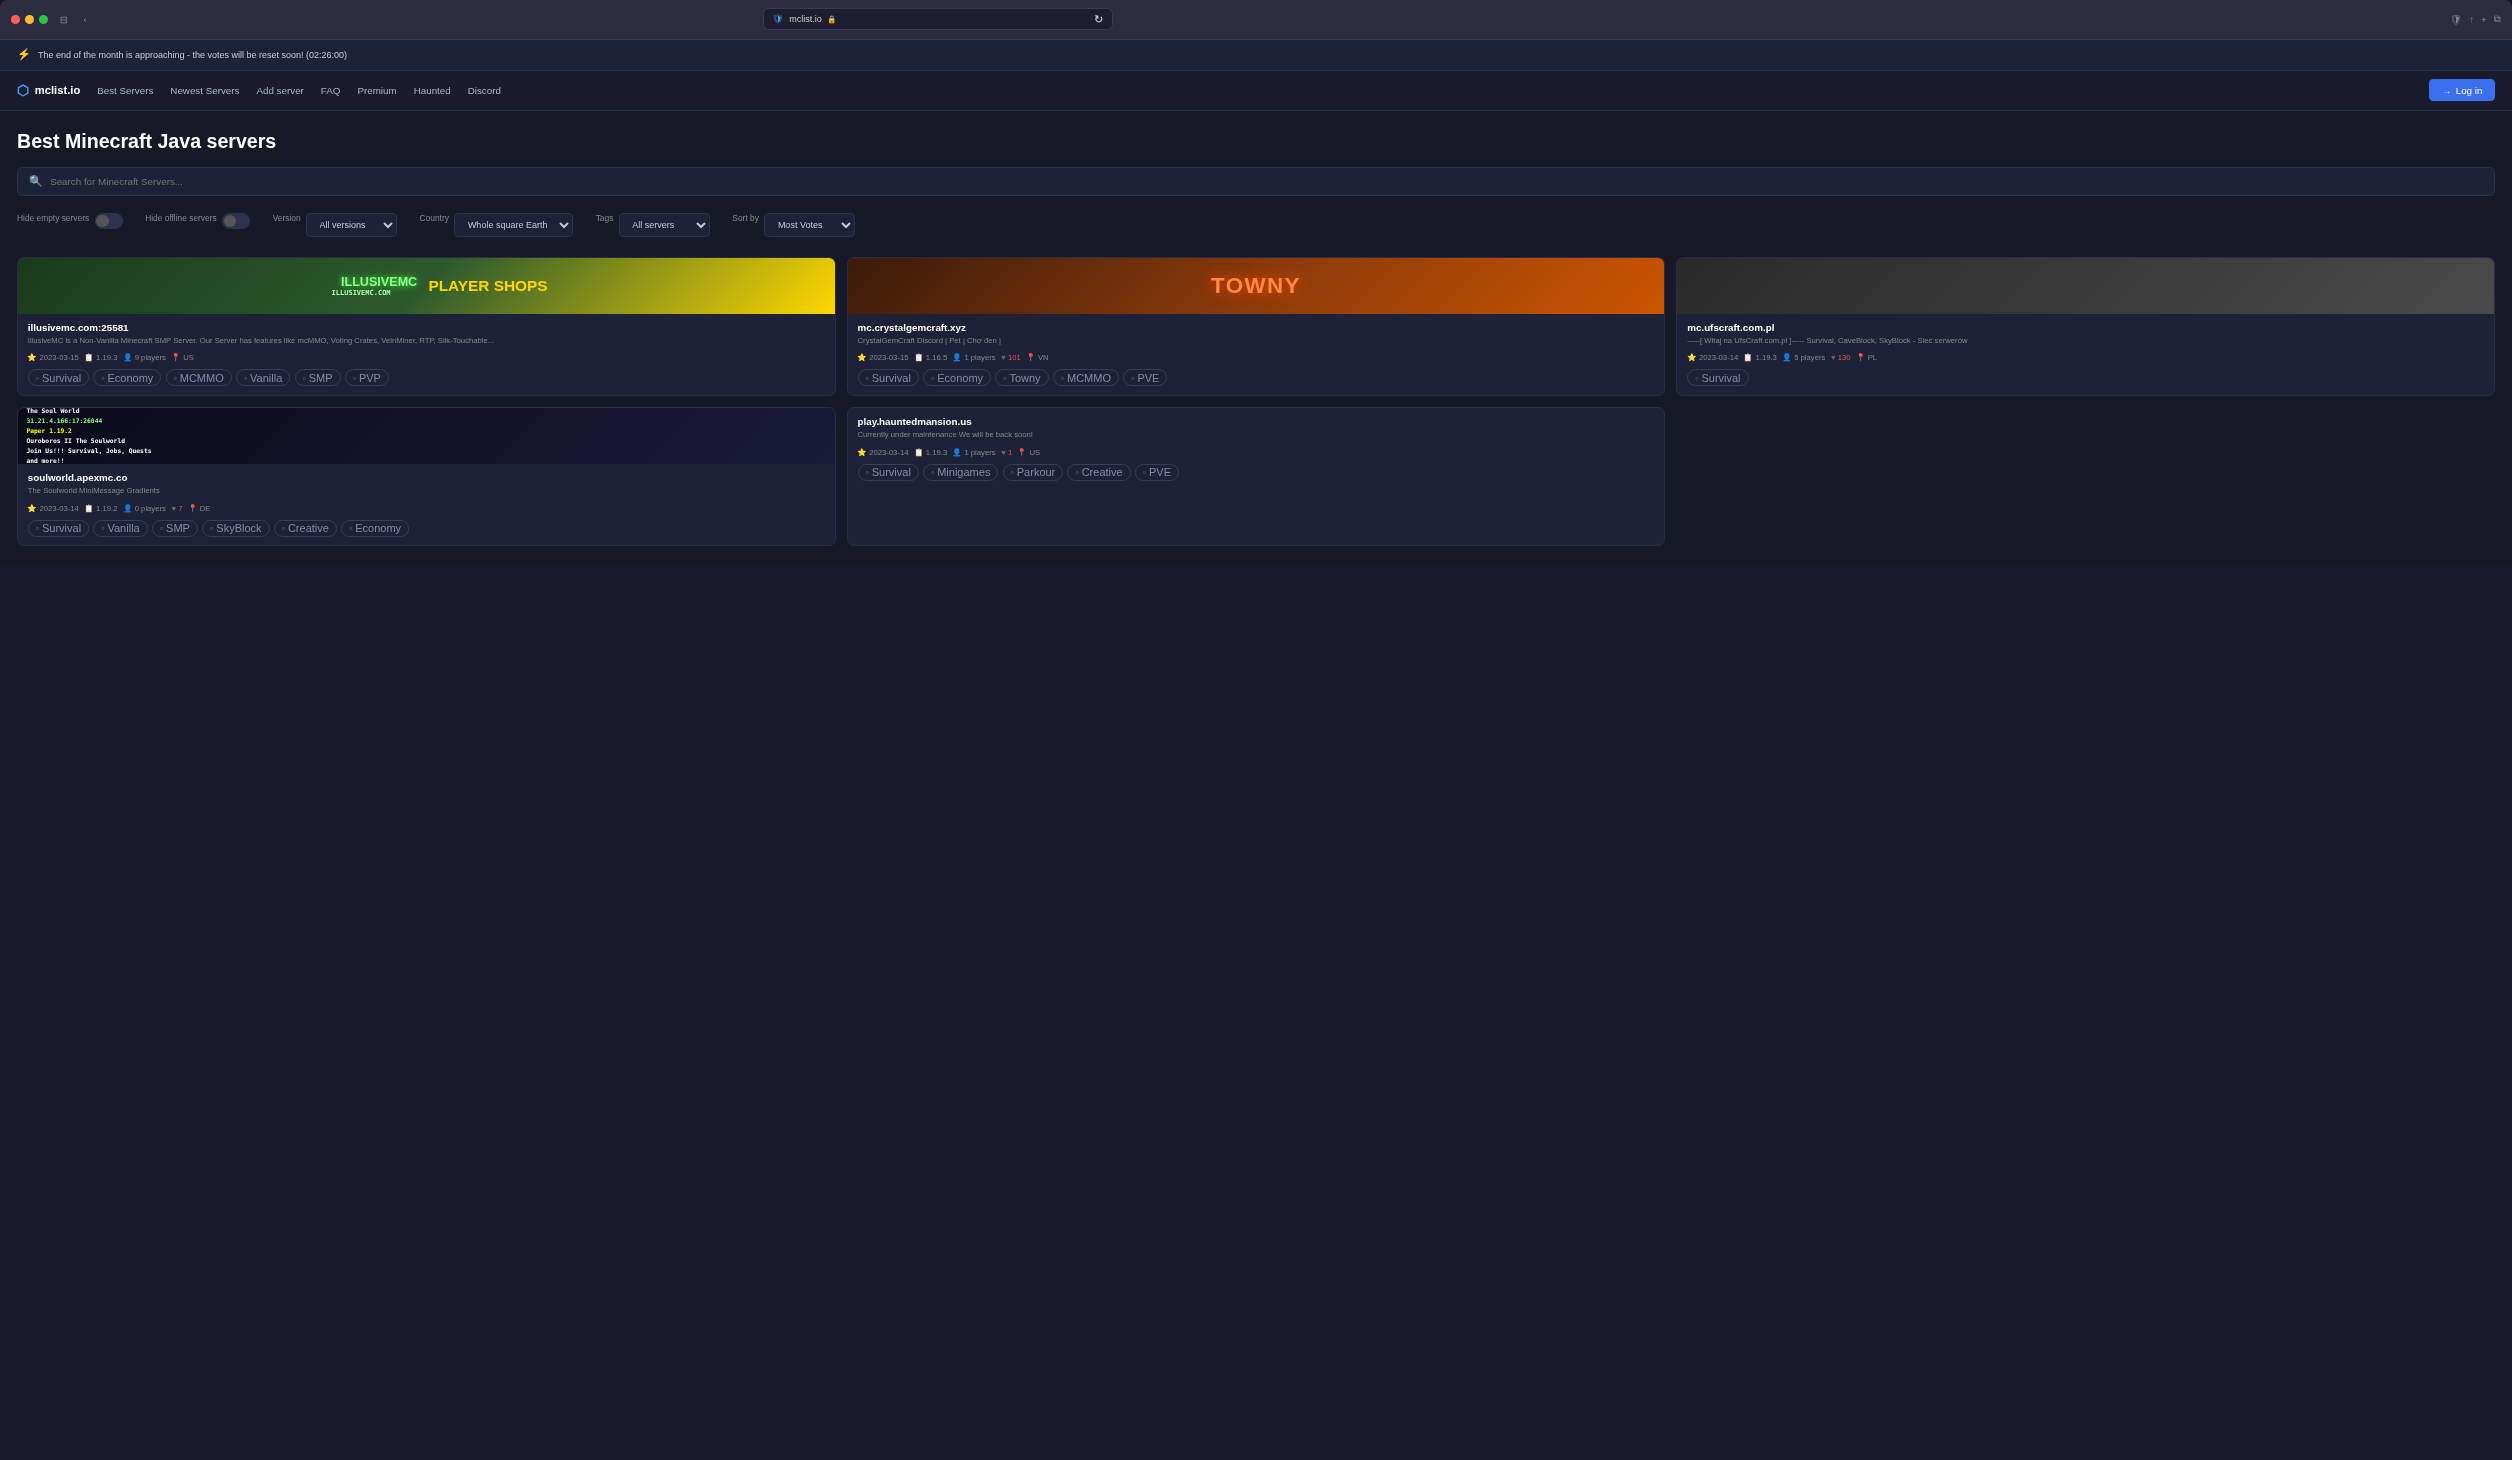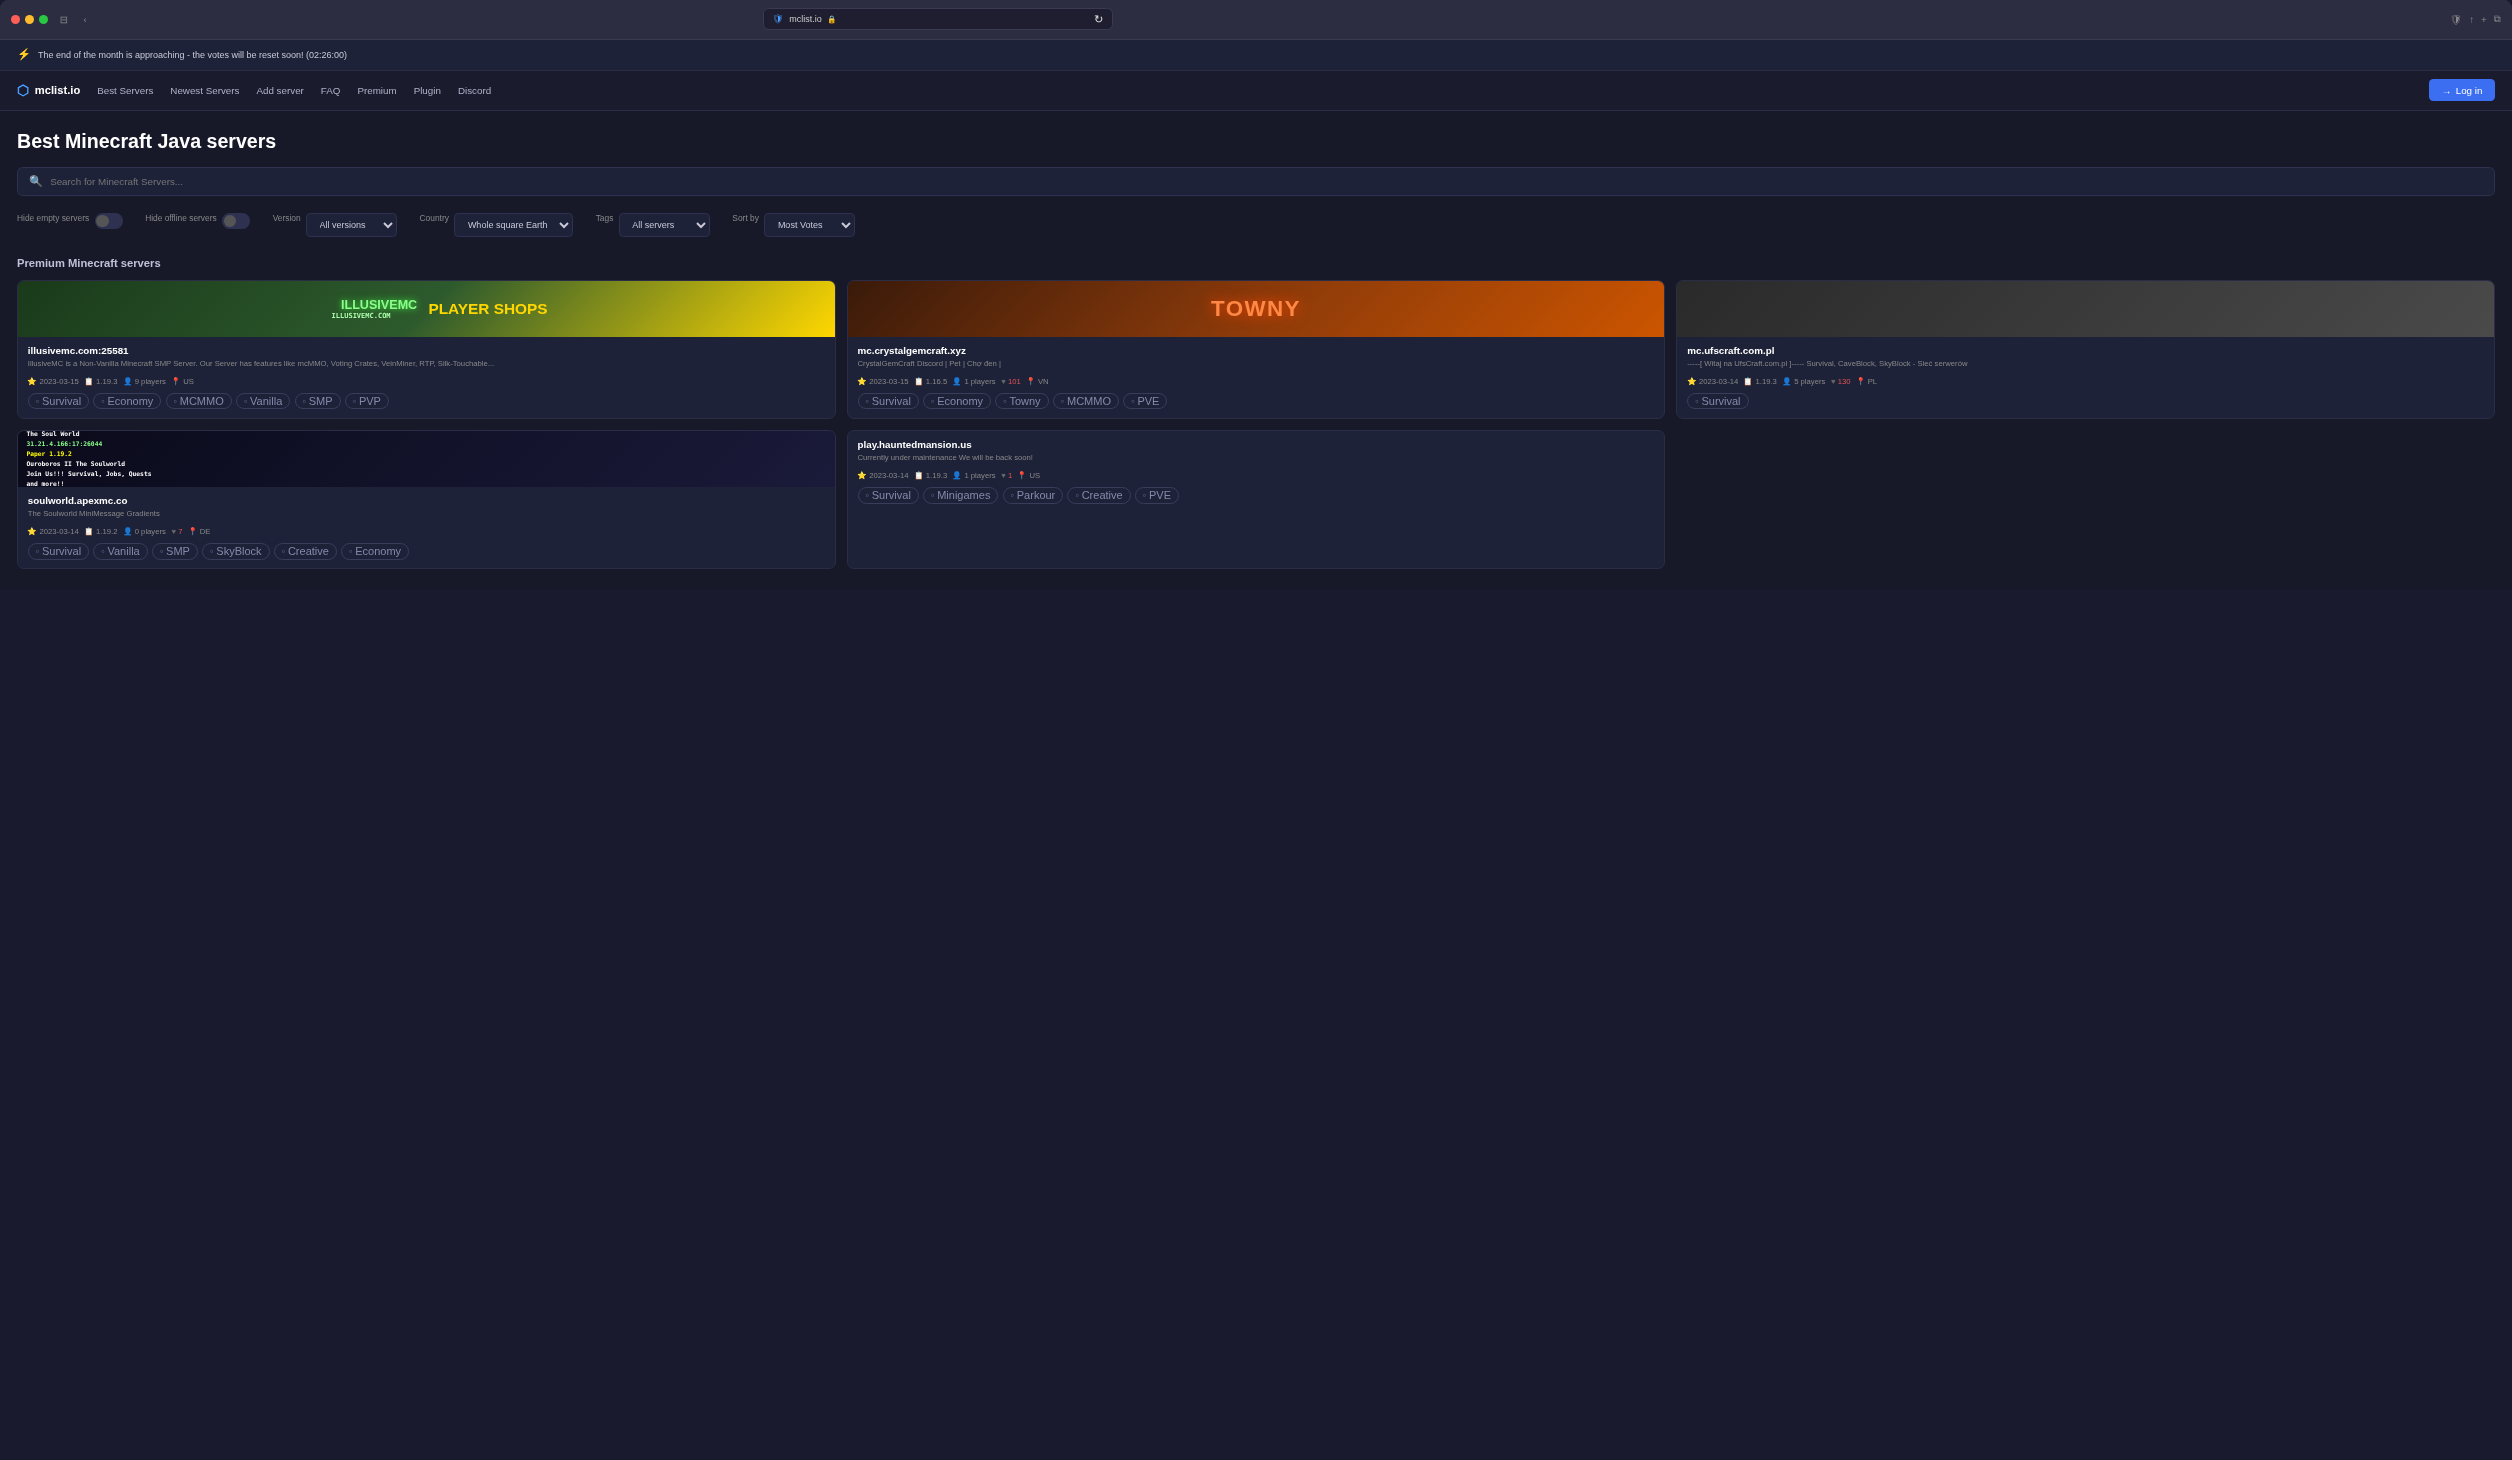--- a/index.html
+++ b/index.html
@@ -439,21 +439,21 @@
   <div class="main-nav">
     <div class="logo-area">
       <span class="logo-icon">⬡</span>
       <span>mclist.io</span>
     </div>
     <a class="nav-link">Best Servers</a>
     <a class="nav-link">Newest Servers</a>
     <a class="nav-link">Add server</a>
     <a class="nav-link">FAQ</a>
     <a class="nav-link">Premium</a>
-    <a class="nav-link">Plugin</a>
+    <a class="nav-link">Haunted</a>
     <a class="nav-link">Discord</a>
     <div class="nav-right">
       <button class="login-btn">
         <span>→</span>
         <span>Log in</span>
       </button>
     </div>
   </div>
 
   <div class="page-content">
@@ -496,21 +496,20 @@
         </select>
       </div>
       <div class="filter-group">
         <span class="filter-label">Sort by</span>
         <select class="filter-select">
           <option>Most Votes</option>
         </select>
       </div>
     </div>
 
-    <div class="section-header">Premium Minecraft servers</div>
 
     <div class="server-grid">
 
       <div class="server-card">
         <div class="server-banner server-banner-illusive">
           <div style="text-align:center;">
             <div class="illusive-text">ILLUSIVEMC</div>
             <div style="color:#aaffaa;font-size:7px;font-family:monospace;">ILLUSIVEMC.COM</div>
           </div>
           <div class="shops-text" style="margin-left:5.6px;">PLAYER SHOPS</div>

